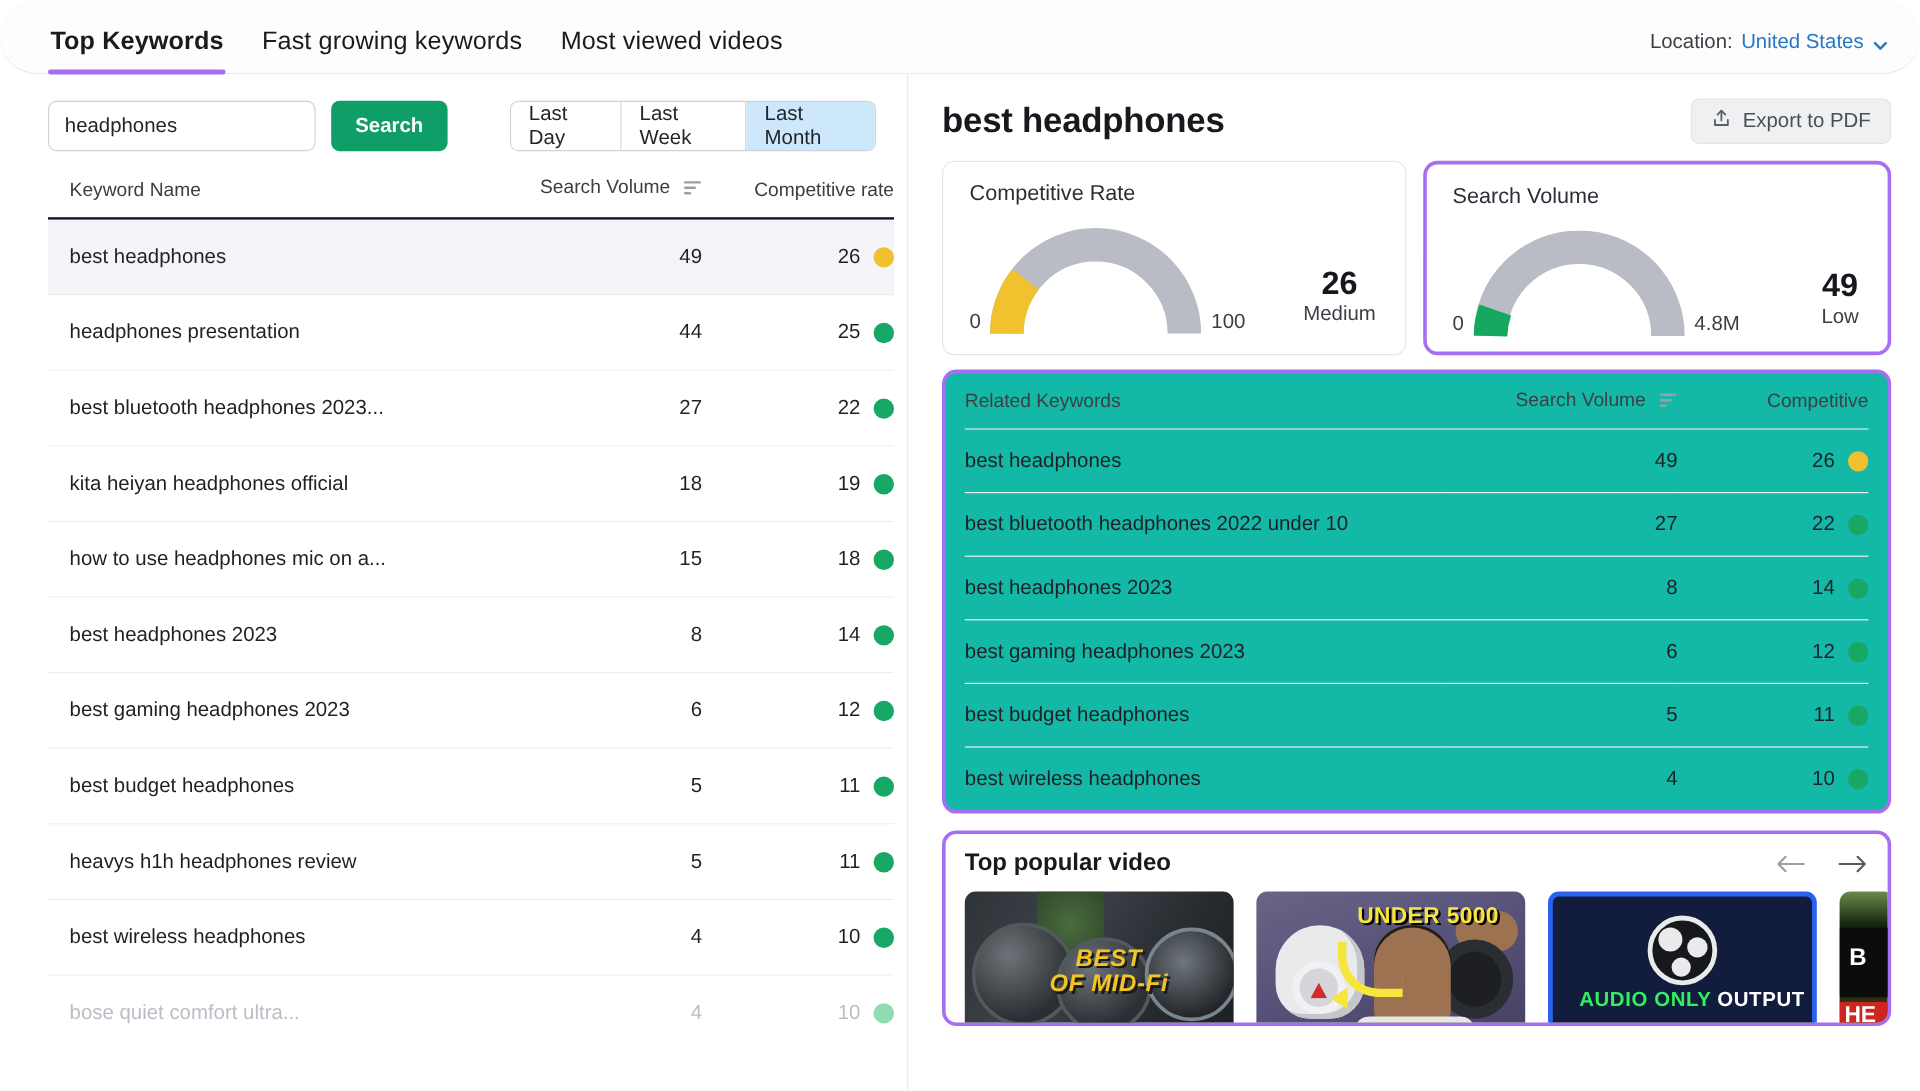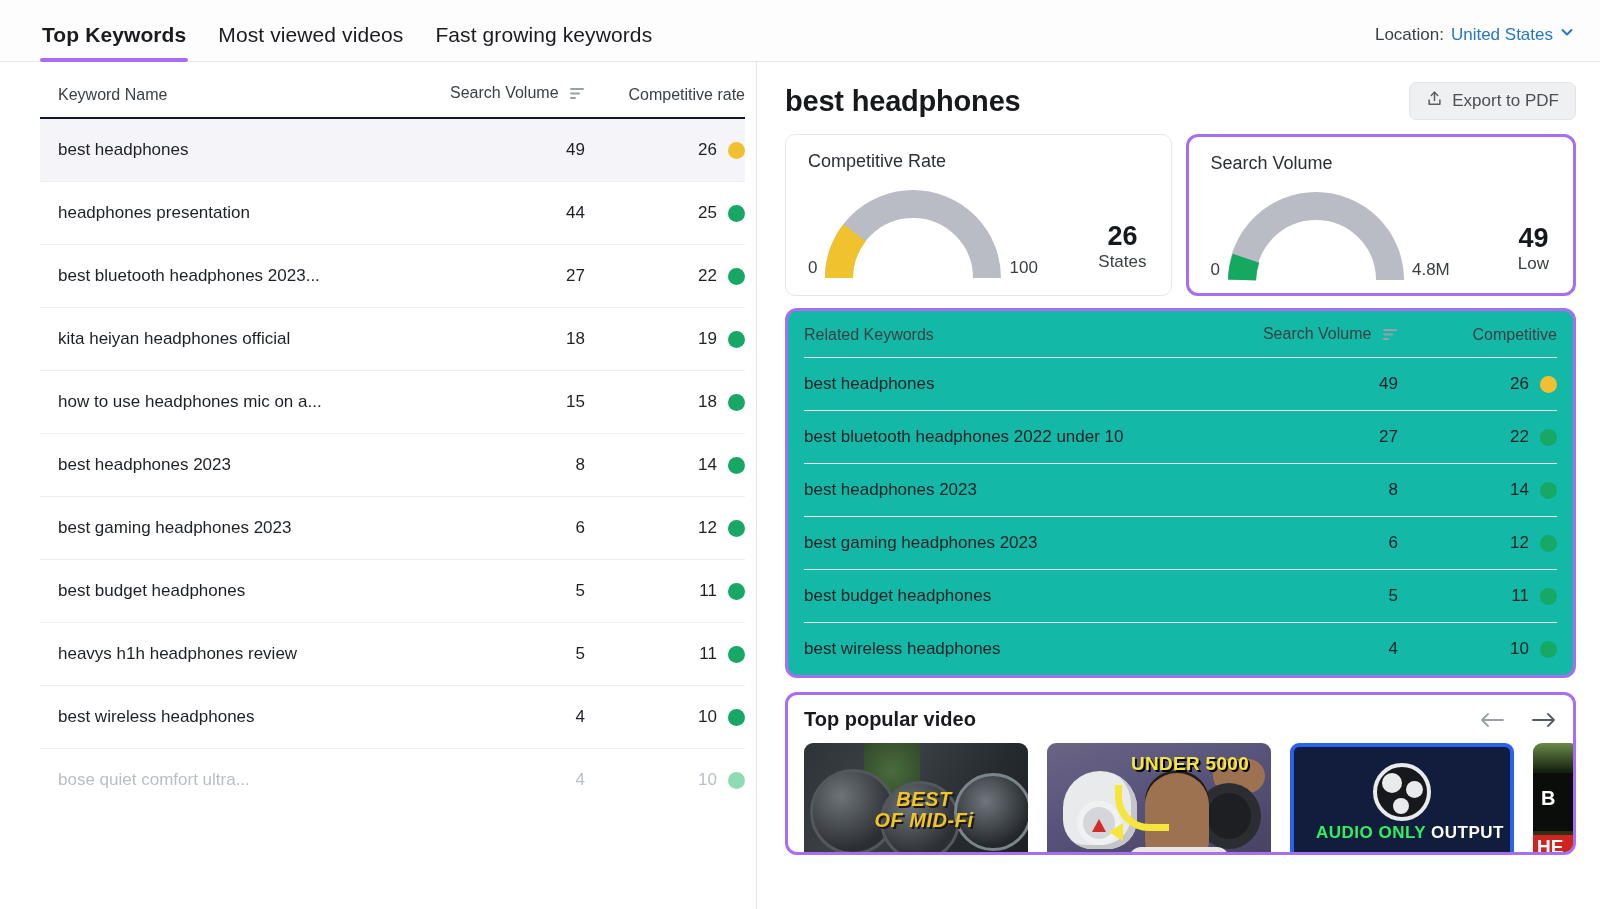--- a/index.html
+++ b/index.html
@@ -12,33 +12,34 @@
   }
   .app { position: relative; width: 1600px; height: 909px; display: flex; flex-direction: column; }
 
   
   .topbar {
     height: 62px; flex: 0 0 62px;
     display: flex; align-items: flex-end; justify-content: space-between;
     padding: 0 26px 0 40px;
     border-bottom: 1px solid #e3e5e8;
     background: #fdfdfe;
+    border-radius: 31px;
   }
   .tabs { display: flex; align-items: flex-end; gap: 28px; height: 100%; }
   .tab {
     position: relative;
     font-size: 21px; color: #1b1b1f; letter-spacing: .1px;
     padding: 0 2px 14px 2px; cursor: pointer; white-space: nowrap;
   }
   .tab.active { font-weight: 600; }
   .tab.active::after {
     content: ""; position: absolute; left: 0; right: 0; bottom: -1px;
     height: 4px; border-radius: 3px; background: #a86ef2;
   }
-  .location { display: flex; align-items: flex-start; gap: 7px; padding-bottom: 16px; font-size: 17px; }
+  .location { display: flex; align-items: flex-end; gap: 7px; padding-bottom: 16px; font-size: 17px; }
   .location .lbl { color: #3b3f45; }
   .location .val { color: #2577c4; cursor: pointer; }
   .chev { width: 14px; height: 14px; display: inline-block; cursor: pointer; }
   .chev svg { display: block; }
 
   
   .body { flex: 1; display: flex; min-height: 0; }
   .left { width: 757px; flex: 0 0 757px; border-right: 1px solid #e3e5e8; padding: 22px 26px 0 40px; overflow: hidden; }
   .right { flex: 1; padding: 20px 24px 0 28px; overflow: hidden; background:#fff; }
 
@@ -192,41 +193,50 @@
 <body>
 
 <div class="app">
 
   <div class="topbar">
     <div class="tabs">
       <div class="tab active">
         <span>Top Keywords</span>
       </div>
       <div class="tab">
+        <span>Fast growing keywords</span>
+      </div>
+      <div class="tab">
         <span>Most viewed videos</span>
-      </div>
-      <div class="tab">
-        <span>Fast growing keywords</span>
       </div>
     </div>
     <div class="location">
       <span class="lbl">Location:</span>
       <span class="val">United States</span>
       <span class="chev">
         <svg width="14" height="14" viewBox="0 0 14 14">
             <path d="M2.5 5 L7 9.5 L11.5 5" stroke="#2577c4" stroke-width="2" fill="none" stroke-linecap="round" stroke-linejoin="round"></path>
           </svg>
       </span>
     </div>
   </div>
 
   <div class="body">
 
     <div class="left">
 
+      <div class="searchrow">
+        <input class="search-input" value="headphones" style="">
+        <button class="search-btn">Search</button>
+        <div class="seg">
+          <div class="s">Last Day</div>
+          <div class="s">Last Week</div>
+          <div class="s active">Last Month</div>
+        </div>
+      </div>
 
       <table class="lt">
         <thead>
           <tr>
             <th class="kwcol">Keyword Name</th>
             <th class="volcol num">
               <span>Search Volume</span>
               <span class="sorticon">
                 <svg width="15" height="13" viewBox="0 0 15 13">
                   <rect x="0" y="1" width="14" height="2" rx="1" fill="#9aa0a8"></rect>
@@ -377,21 +387,21 @@
             <div class="gauge-box">
               <span class="gscale">0</span>
               <svg class="gsvg" width="176" height="92" viewBox="0 0 176 92">
                 <path d="M14 88 A74 74 0 0 1 162 88" fill="none" stroke="#b9bcc4" stroke-width="28"></path>
                 <path d="M14 88 A74 74 0 0 1 29.6 42.8" fill="none" stroke="#efc22e" stroke-width="28"></path>
               </svg>
               <span class="gscale">100</span>
             </div>
             <div class="gstat">
               <div class="gnum">26</div>
-              <div class="glabel">States</div>
+              <div class="glabel">Medium</div>
             </div>
           </div>
         </div>
 
         <div class="card hl">
           <div class="card-title">Search Volume</div>
           <div class="gauge-wrap">
             <div class="gauge-box">
               <span class="gscale">0</span>
               <svg class="gsvg" width="176" height="92" viewBox="0 0 176 92">

